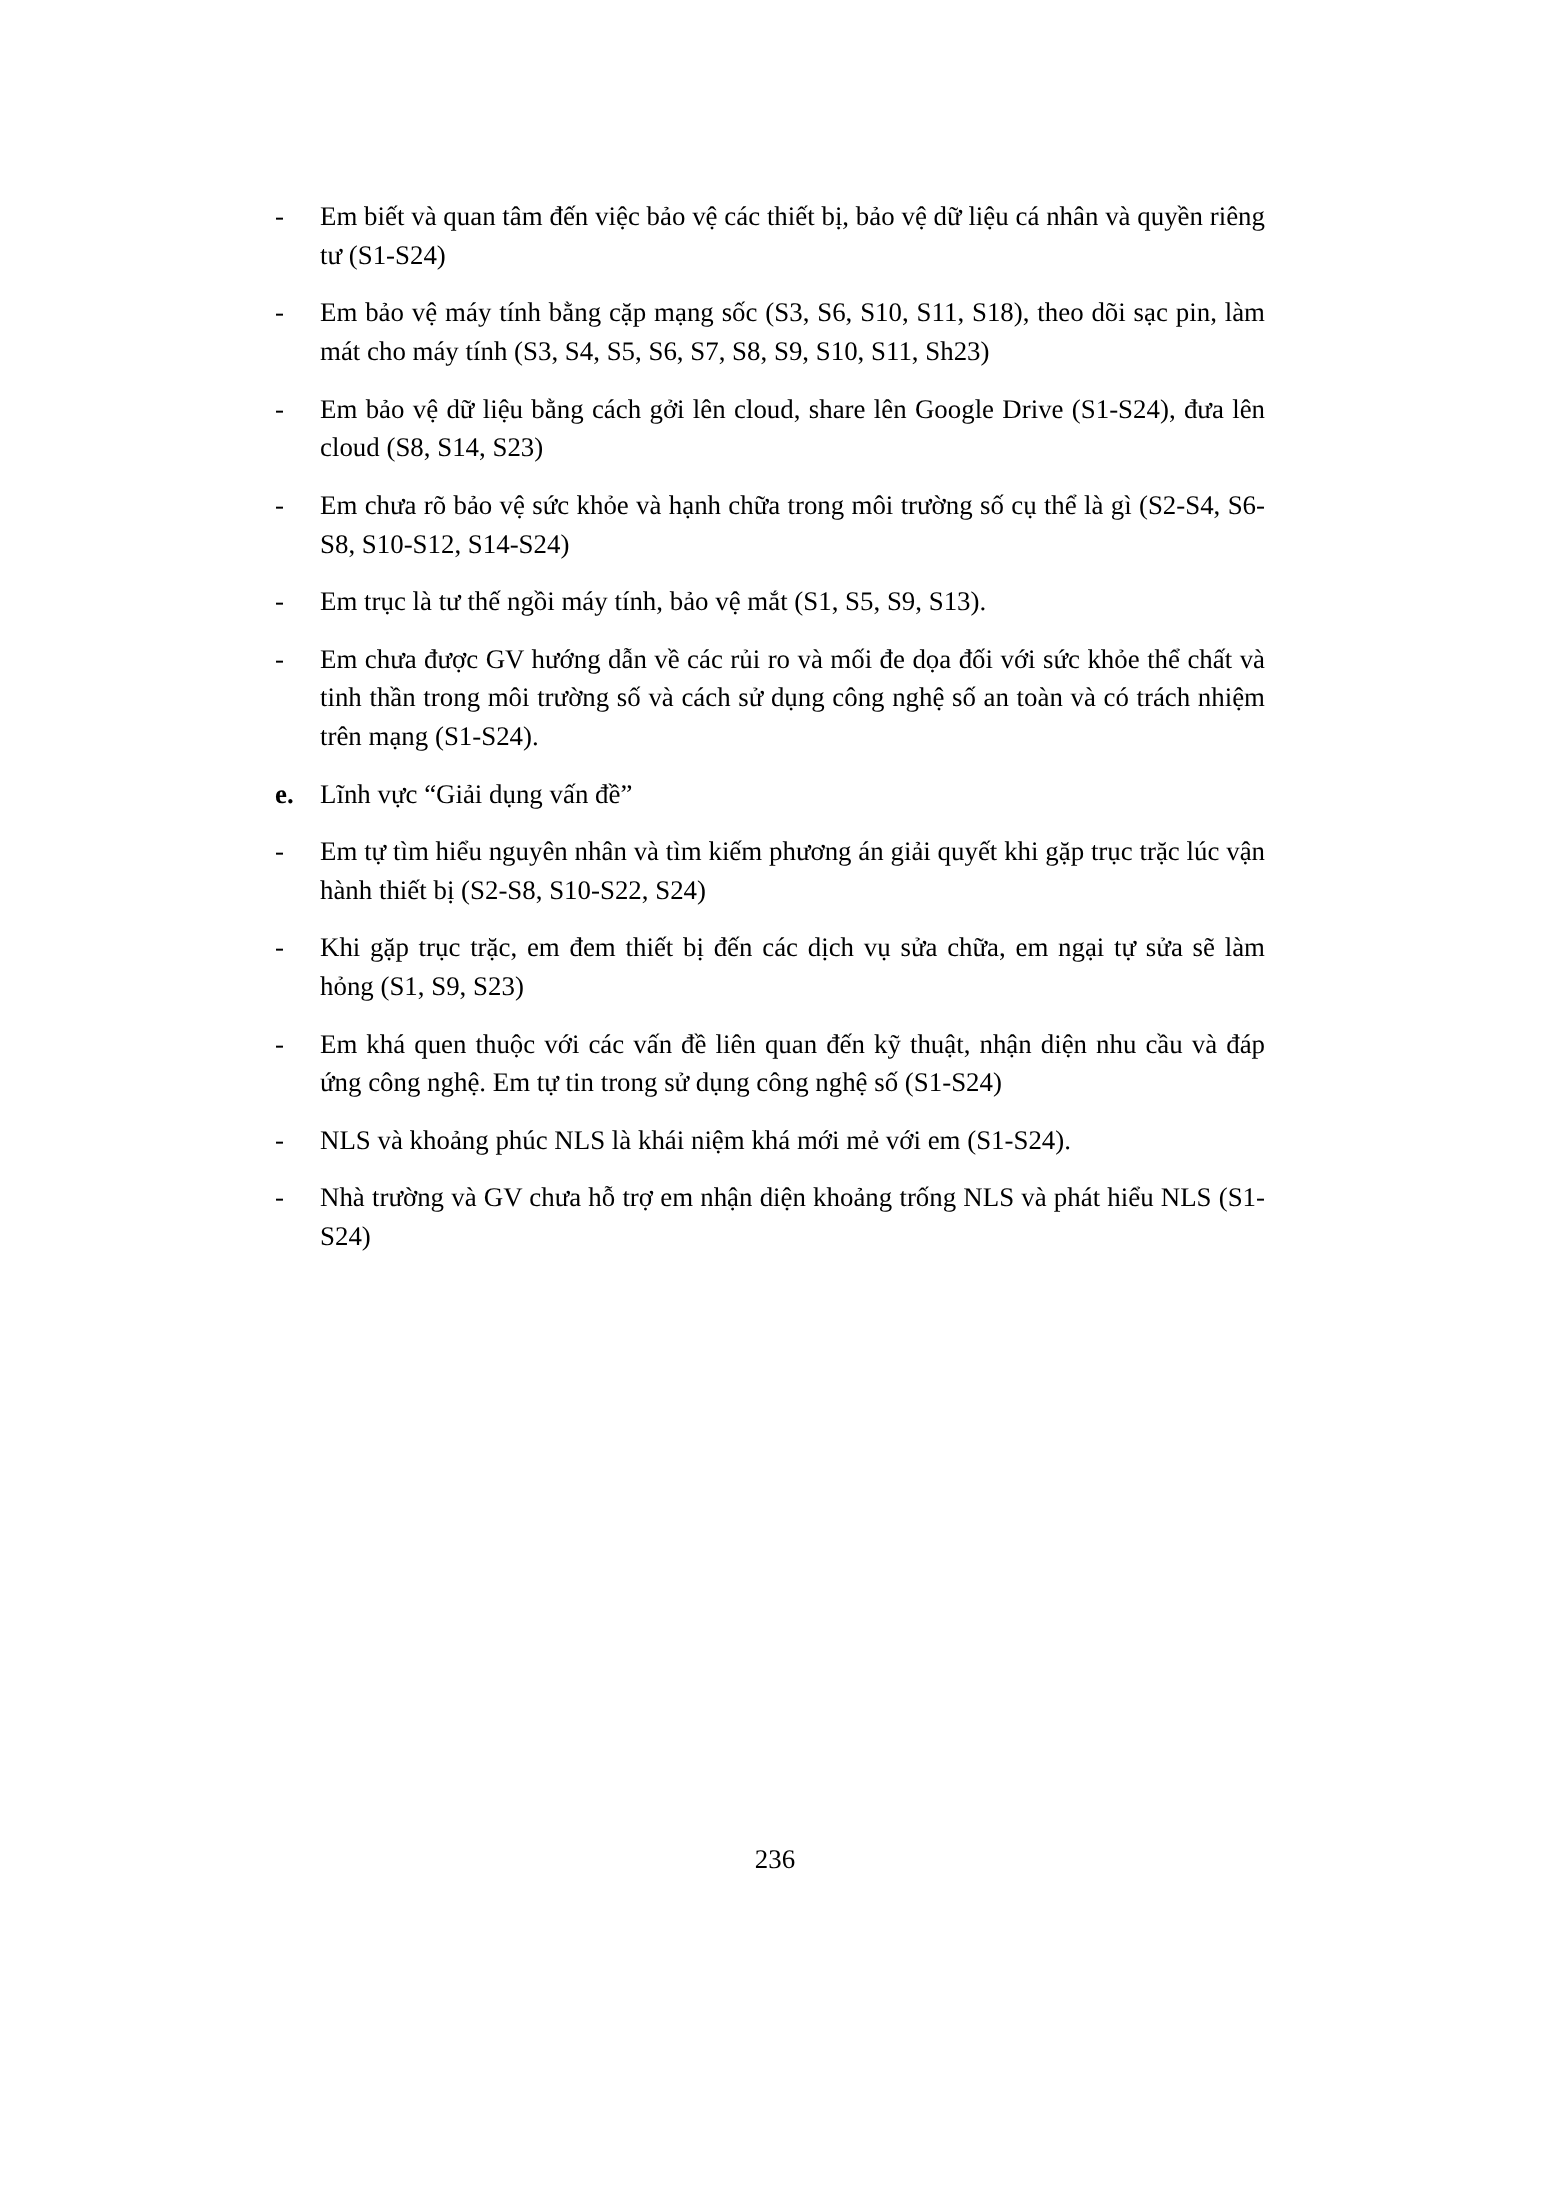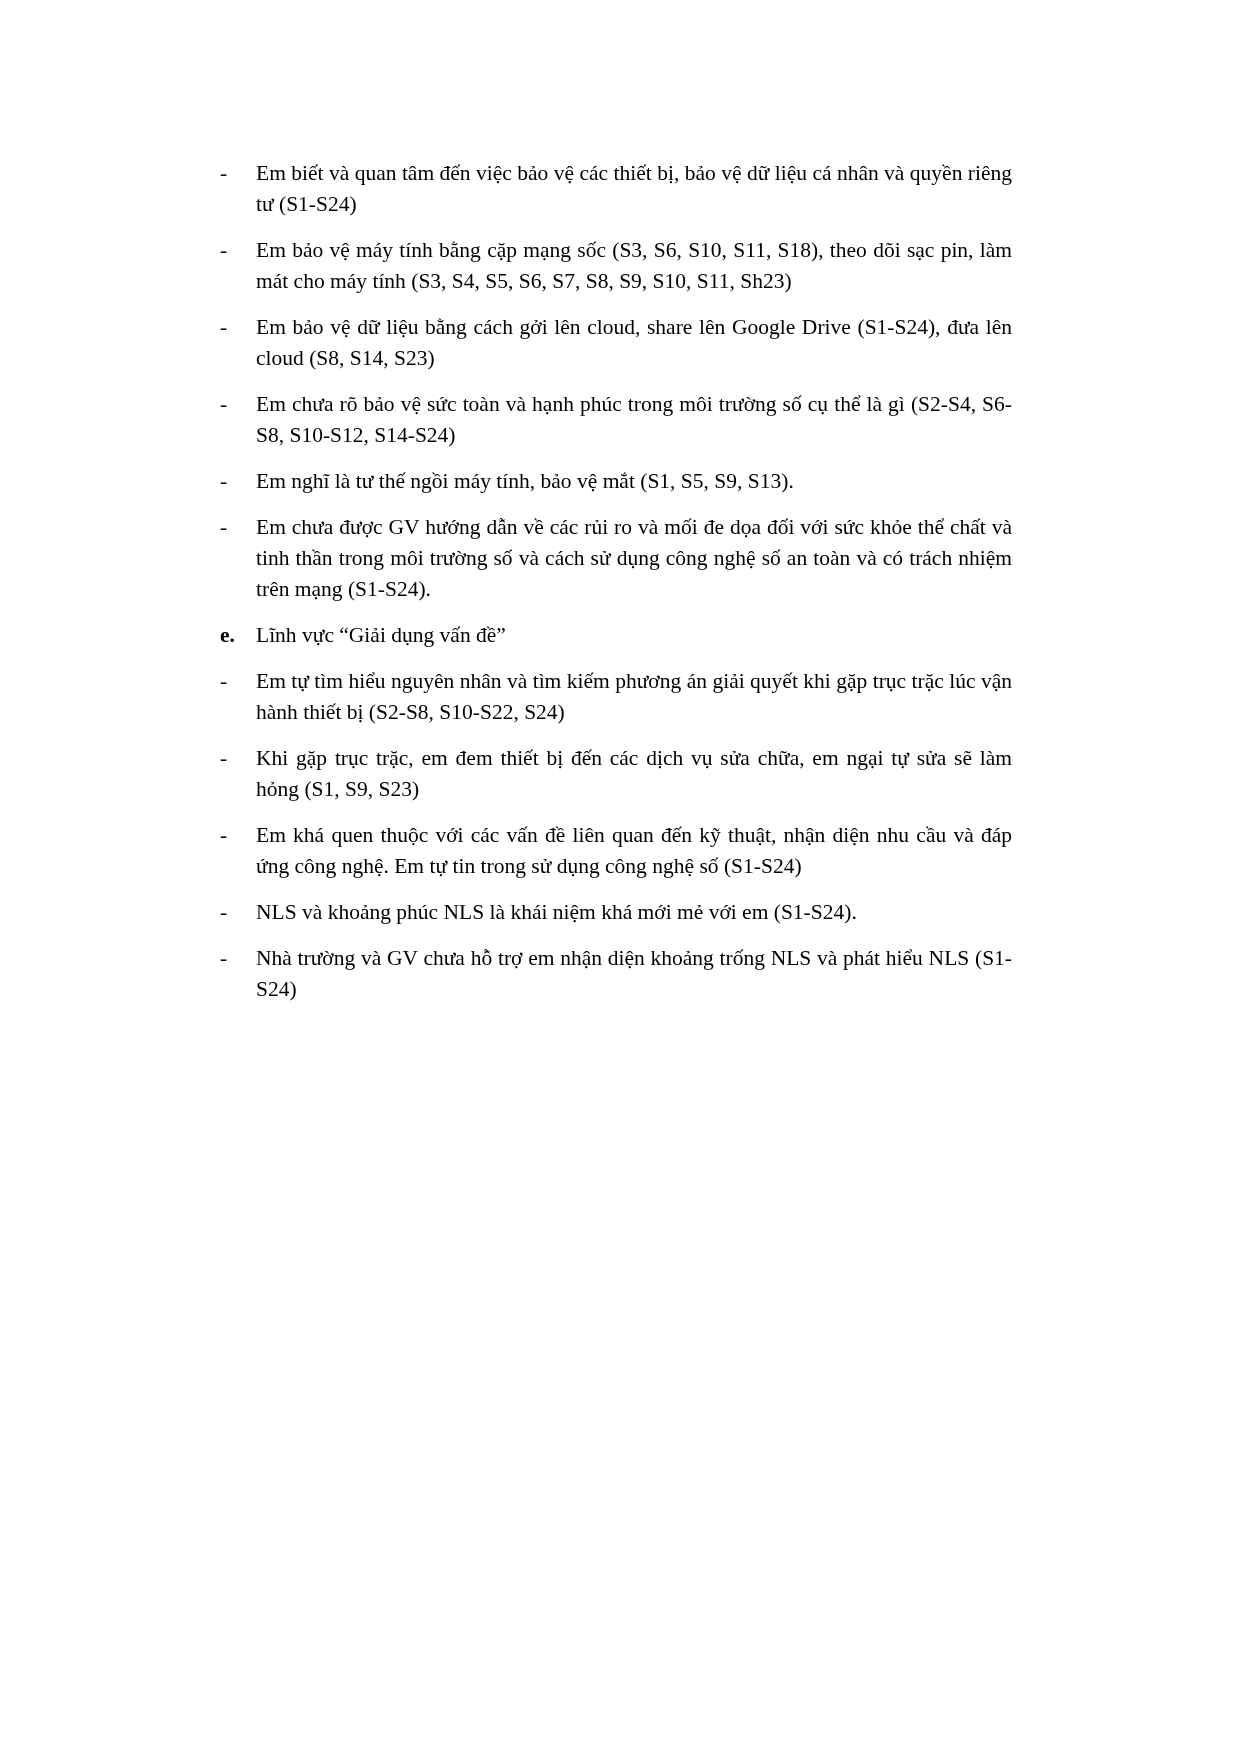--- a/index.html
+++ b/index.html
@@ -62,26 +62,26 @@
       <span class="text">Em bảo vệ máy tính bằng cặp mạng sốc (S3, S6, S10, S11, S18), theo dõi sạc pin, làm mát cho máy tính (S3, S4, S5, S6, S7, S8, S9, S10, S11, Sh23)</span>
     </div>
 
     <div class="list-item">
       <span class="marker">-</span>
       <span class="text">Em bảo vệ dữ liệu bằng cách gởi lên cloud, share lên Google Drive (S1-S24), đưa lên cloud (S8, S14, S23)</span>
     </div>
 
     <div class="list-item">
       <span class="marker">-</span>
-      <span class="text">Em chưa rõ bảo vệ sức toàn và hạnh phúc trong môi trường số cụ thể là gì (S2-S4, S6-S8, S10-S12, S14-S24)</span>
+      <span class="text">Em chưa rõ bảo vệ sức khỏe và hạnh chữa trong môi trường số cụ thể là gì (S2-S4, S6-S8, S10-S12, S14-S24)</span>
     </div>
 
     <div class="list-item">
       <span class="marker">-</span>
-      <span class="text">Em nghĩ là tư thế ngồi máy tính, bảo vệ mắt (S1, S5, S9, S13).</span>
+      <span class="text">Em trục là tư thế ngồi máy tính, bảo vệ mắt (S1, S5, S9, S13).</span>
     </div>
 
     <div class="list-item">
       <span class="marker">-</span>
       <span class="text">Em chưa được GV hướng dẫn về các rủi ro và mối đe dọa đối với sức khỏe thể chất và tinh thần trong môi trường số và cách sử dụng công nghệ số an toàn và có trách nhiệm trên mạng (S1-S24).</span>
     </div>
 
     <div class="list-item lettered">
       <span class="marker">e.</span>
       <span class="text">Lĩnh vực “Giải dụng vấn đề”</span>
@@ -107,13 +107,14 @@
       <span class="text">NLS và khoảng phúc NLS là khái niệm khá mới mẻ với em (S1-S24).</span>
     </div>
 
     <div class="list-item">
       <span class="marker">-</span>
       <span class="text">Nhà trường và GV chưa hỗ trợ em nhận diện khoảng trống NLS và phát hiểu NLS (S1-S24)</span>
     </div>
 
   </div>
 
+  <div class="page-number">236</div>
 </div>
 
 </body></html>

